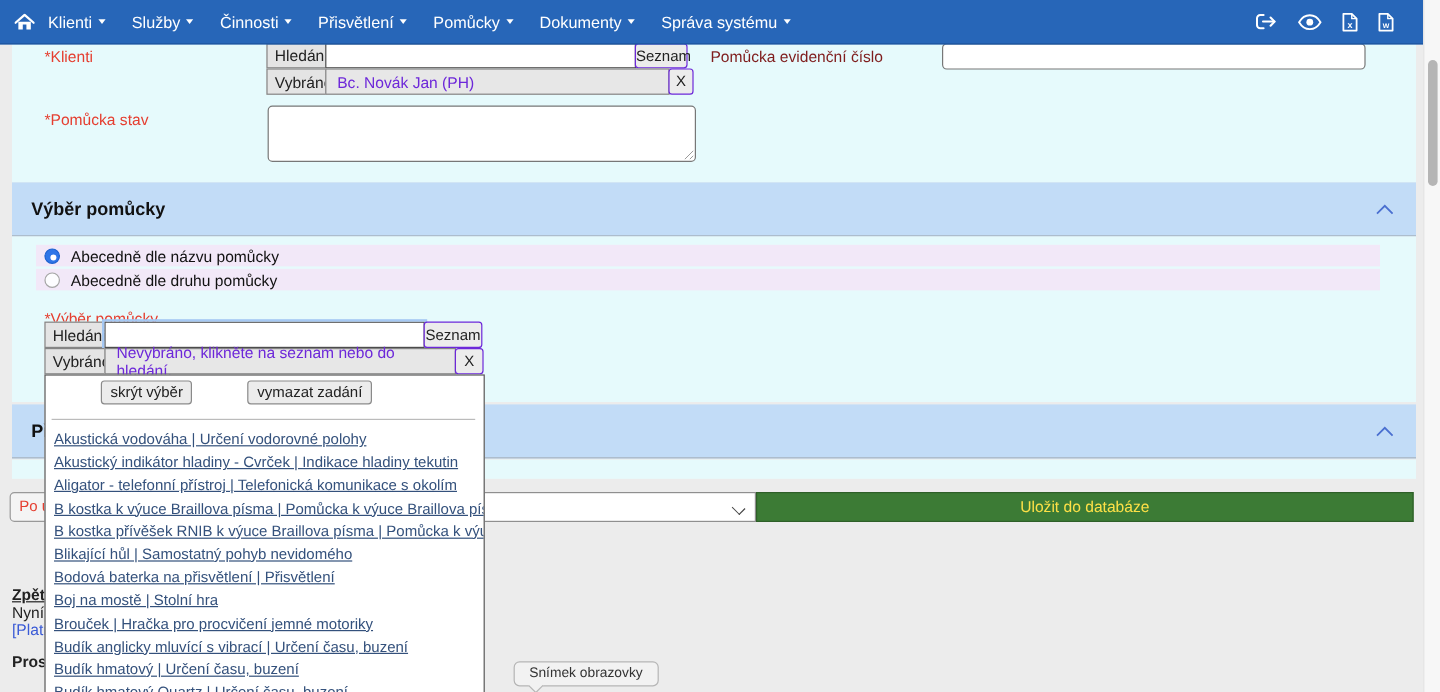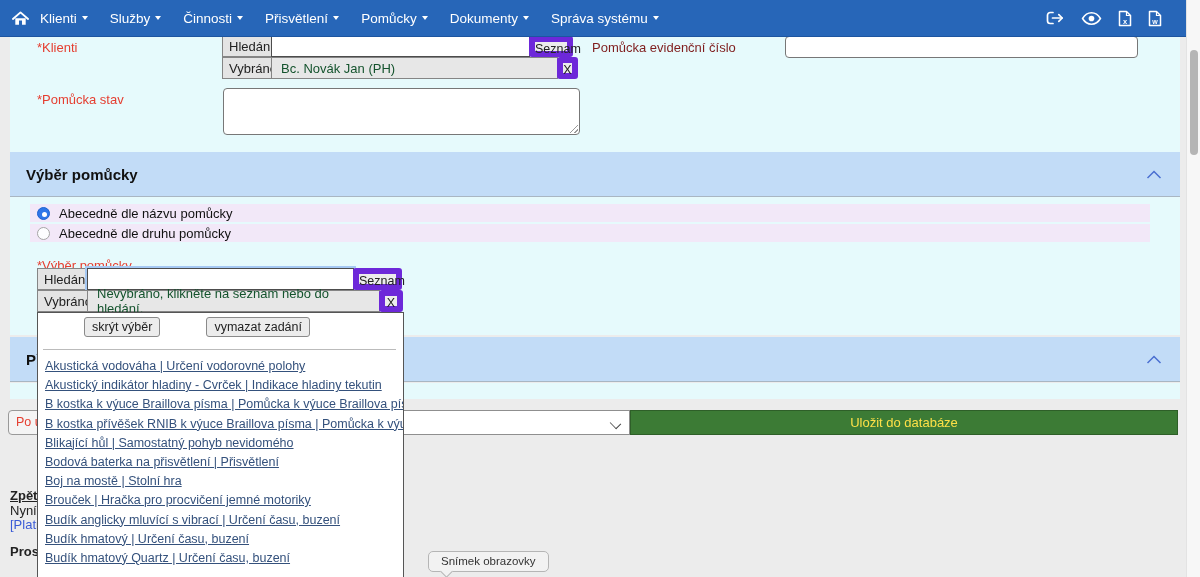--- a/index.html
+++ b/index.html
@@ -38,24 +38,24 @@
   .req { color:#e53e30; font-size:13px; position:absolute; }
   .lbl { color:#7f1d1d; font-size:13px; position:absolute;text-align:right; }
 
   
   .wrow { position:absolute; display:flex; }
   .wlabel { background:#e4e4e4; border:1px solid #858585; font-size:13px; color:#222;
             display:flex; align-items:center; padding:0 6px; }
   .winput { background:#fff; border:1px solid #4c4c4c; margin-left:-1px; font-size:13px;
             padding:0 4px; font-family:"Liberation Sans", sans-serif; }
   .winput.focus { outline:2px solid #a5c8f3; }
-  .wbtn { background:#ececec; border:6px solid #6d28d9; border-radius:3px; margin-left:-1px;
+  .wbtn { background:#ececec; border:1px solid #6d28d9; border-radius:3px; margin-left:-1px;
           font-size:12.5px; color:#222; cursor:pointer; font-family:"Liberation Sans", sans-serif; }
   .wvalue { background:#e7e7e7; border:1px solid #858585; margin-left:-1px; font-size:13px;
-            color:#14532d; display:flex; align-items:center; padding:0 9px; }
+            color:#6d28d9; display:flex; align-items:center; padding:0 9px; }
 
   .evid-input { position:absolute; left:785px; top:36px; width:353px; height:22px;
                 border:1px solid #777; border-radius:4px; background:#fff; padding:0 5px; font-size:13px; }
   .stav-wrap { position:absolute; left:223px; top:88px; width:357px; height:47px; }
   .stav-area { width:100%; height:100%; border:1px solid #777; border-radius:4px; resize:none;
                background:#fff; font-family:"Liberation Sans", sans-serif; }
   .grip { position:absolute; right:2px; bottom:2px; width:9px; height:9px;
           background:repeating-linear-gradient(-45deg, transparent 0 2px, #9a9a9a 2px 3px);
           clip-path:polygon(100% 0, 100% 100%, 0 100%); }
 
@@ -254,20 +254,21 @@
 
   <div class="dd-panel">
     <div class="dd-btns">
       <button>skrýt výběr</button>
       <button>vymazat zadání</button>
     </div>
     <hr class="dd-sep">
     <div class="dd-list">
       <a>Akustická vodováha | Určení vodorovné polohy</a>
       <a>Akustický indikátor hladiny - Cvrček | Indikace hladiny tekutin</a>
+      <a>Aligator - telefonní přístroj | Telefonická komunikace s okolím</a>
       <a>B kostka k výuce Braillova písma | Pomůcka k výuce Braillova písma</a>
       <a>B kostka přívěšek RNIB k výuce Braillova písma | Pomůcka k výuce Braillova písma</a>
       <a>Blikající hůl | Samostatný pohyb nevidomého</a>
       <a>Bodová baterka na přisvětlení | Přisvětlení</a>
       <a>Boj na mostě | Stolní hra</a>
       <a>Brouček | Hračka pro procvičení jemné motoriky</a>
       <a>Budík anglicky mluvící s vibrací | Určení času, buzení</a>
       <a>Budík hmatový | Určení času, buzení</a>
       <a>Budík hmatový Quartz | Určení času, buzení</a>
 

